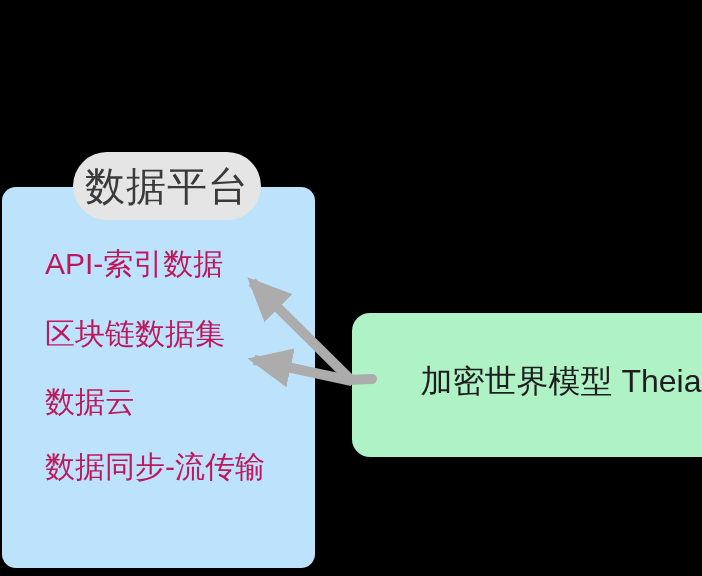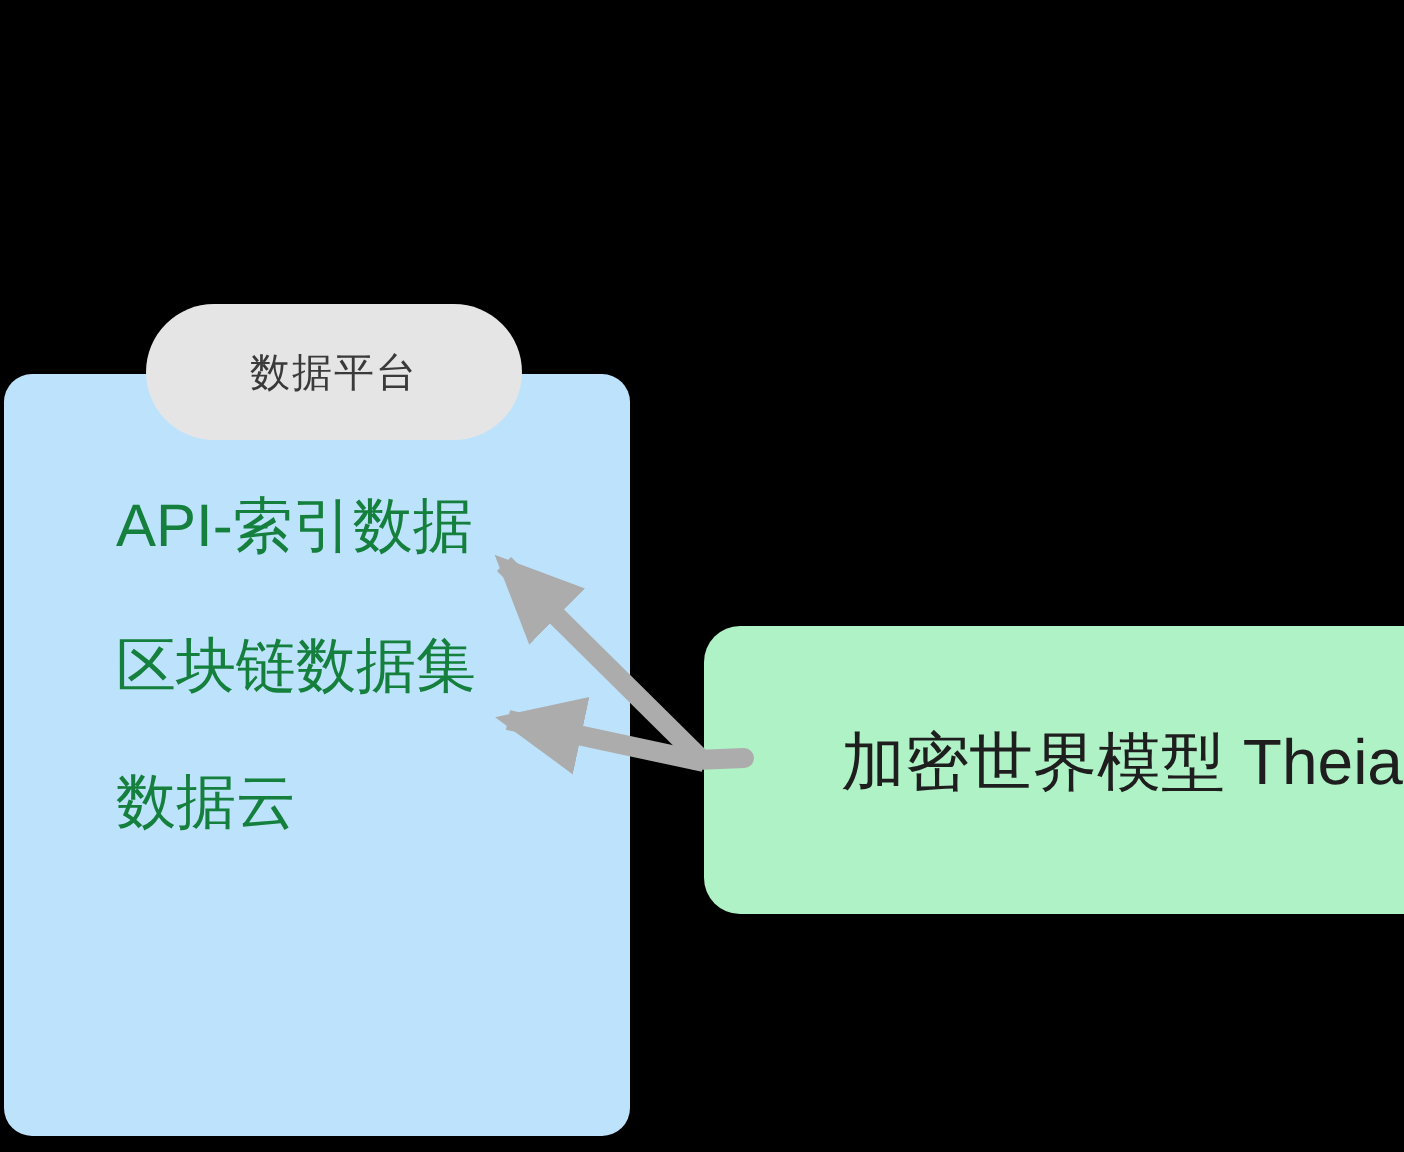--- a/index.html
+++ b/index.html
@@ -48,38 +48,38 @@
     font-weight: 500;
     letter-spacing: 1px;
     z-index: 3;
   }
   .pill.data-platform {
     left: 73px;
     top: 152px;
     width: 188px;
     height: 68px;
     border-radius: 34px;
-    font-size: 20px;
+    font-size: 40px;
   }
   .pill.ai-product {
     left: 430px;
     top: 253px;
     width: 190px;
     height: 64px;
     border-radius: 32px;
     font-size: 31px;
   }
   .item {
     position: absolute;
-    left: 56px;
+    left: 43px;
     height: 38px;
     line-height: 38px;
     font-size: 30px;
     font-weight: 500;
-    color: #15803d;
+    color: #be185d;
     white-space: nowrap;
   }
   .item.i0 { top: 58px; }
   .item.i1 { top: 128px; }
   .item.i2 { top: 196px; }
   .item.i3 { top: 261px; }
   .green-text {
     font-size: 32px;
     font-weight: 500;
     color: #1E1E1E;
@@ -98,20 +98,21 @@
 </style>
 </head>
 <body>
 
 <div class="canvas">
 
   <div class="box blue">
     <div class="item i0">API-索引数据</div>
     <div class="item i1">区块链数据集</div>
     <div class="item i2">数据云</div>
+    <div class="item i3">数据同步-流传输</div>
   </div>
 
   <div class="pill data-platform">数据平台</div>
 
   <div class="box green">
     <div class="green-text">加密世界模型 Theia</div>
   </div>
 
 
   <svg class="arrows" viewBox="0 0 702 576" xmlns="http://www.w3.org/2000/svg">

